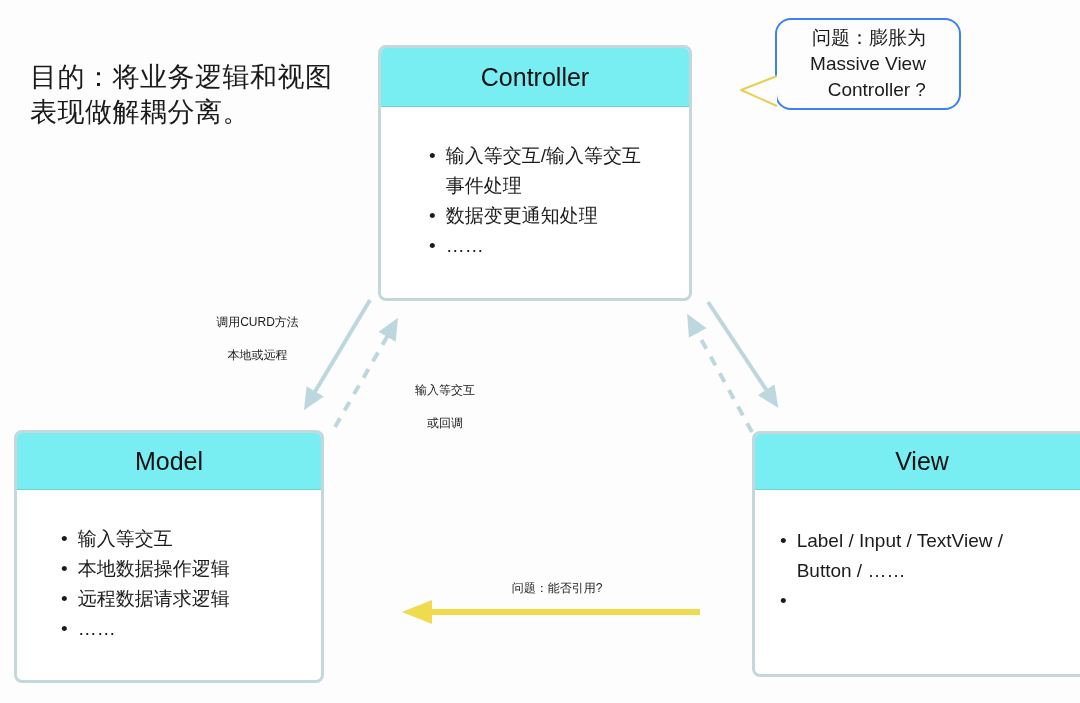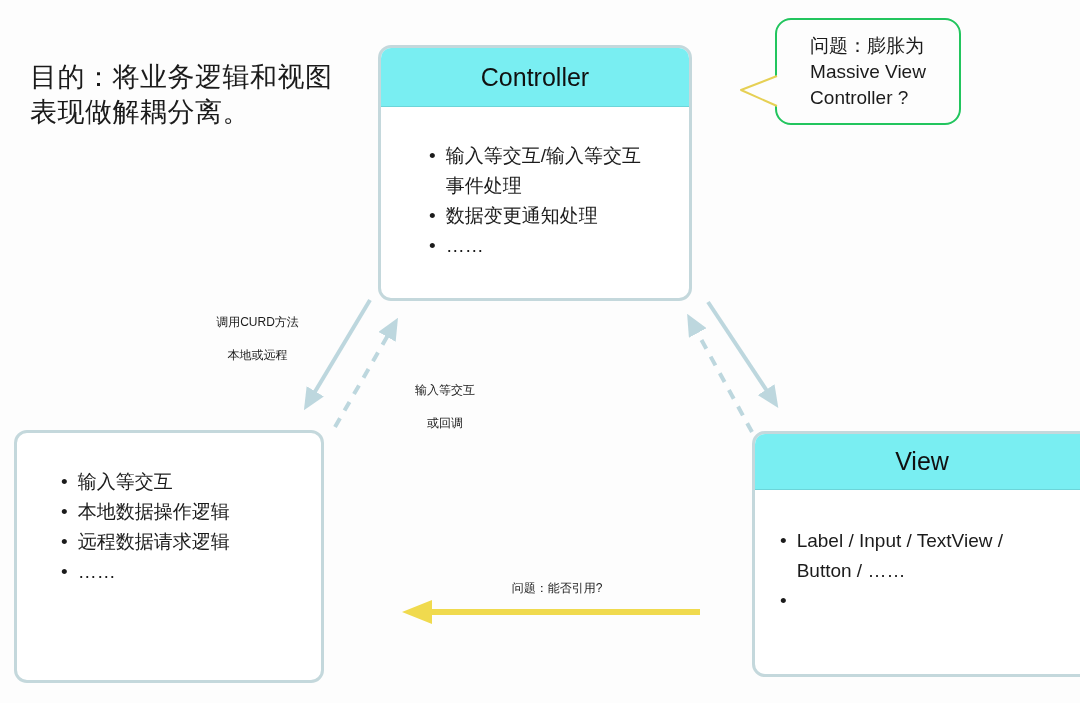--- a/index.html
+++ b/index.html
@@ -27,45 +27,45 @@
     line-height: 35px;
     letter-spacing: 0.5px;
   }
 
   
   .bubble {
     position: absolute;
     left: 775px;
     top: 18px;
     width: 186px;
-    height: 107px;
-    border: 2px solid #22c55e;
+    height: 92px;
+    border: 2px solid #3b82f6;
     border-radius: 16px;
     background: #FDFDFD;
     display: flex;
     align-items: center;
     justify-content: center;
-    text-align: left;
+    text-align: right;
     font-size: 19px;
     line-height: 26px;
     box-sizing: border-box;
   }
   .bubble-tail {
     position: absolute;
     left: 738px;
     top: 74px;
     z-index: 3;
   }
 
   
   .box {
     position: absolute;
     background: #FFFFFF;
     border: 3px solid #C4D8DC;
-    border-radius: 13px;
+    border-radius: 8px;
     overflow: hidden;
     box-sizing: border-box;
   }
   .box-header {
     background: #79EEF2;
     border-bottom: 1px solid rgba(0,0,0,0.10);
     display: flex;
     align-items: center;
     justify-content: center;
   }
@@ -147,20 +147,23 @@
         </li>
         <li>
           <span class="bullet">•</span>
           <span class="pre">……</span>
         </li>
       </ul>
     </div>
   </div>
 
   <div class="box" id="box-model">
+    <div class="box-header">
+      <span class="box-title">Model</span>
+    </div>
     <div class="box-body">
       <ul class="blist">
         <li>
           <span class="bullet">•</span>
           <span class="pre">输入等交互</span>
         </li>
         <li>
           <span class="bullet">•</span>
           <span class="pre">本地数据操作逻辑</span>
         </li>

